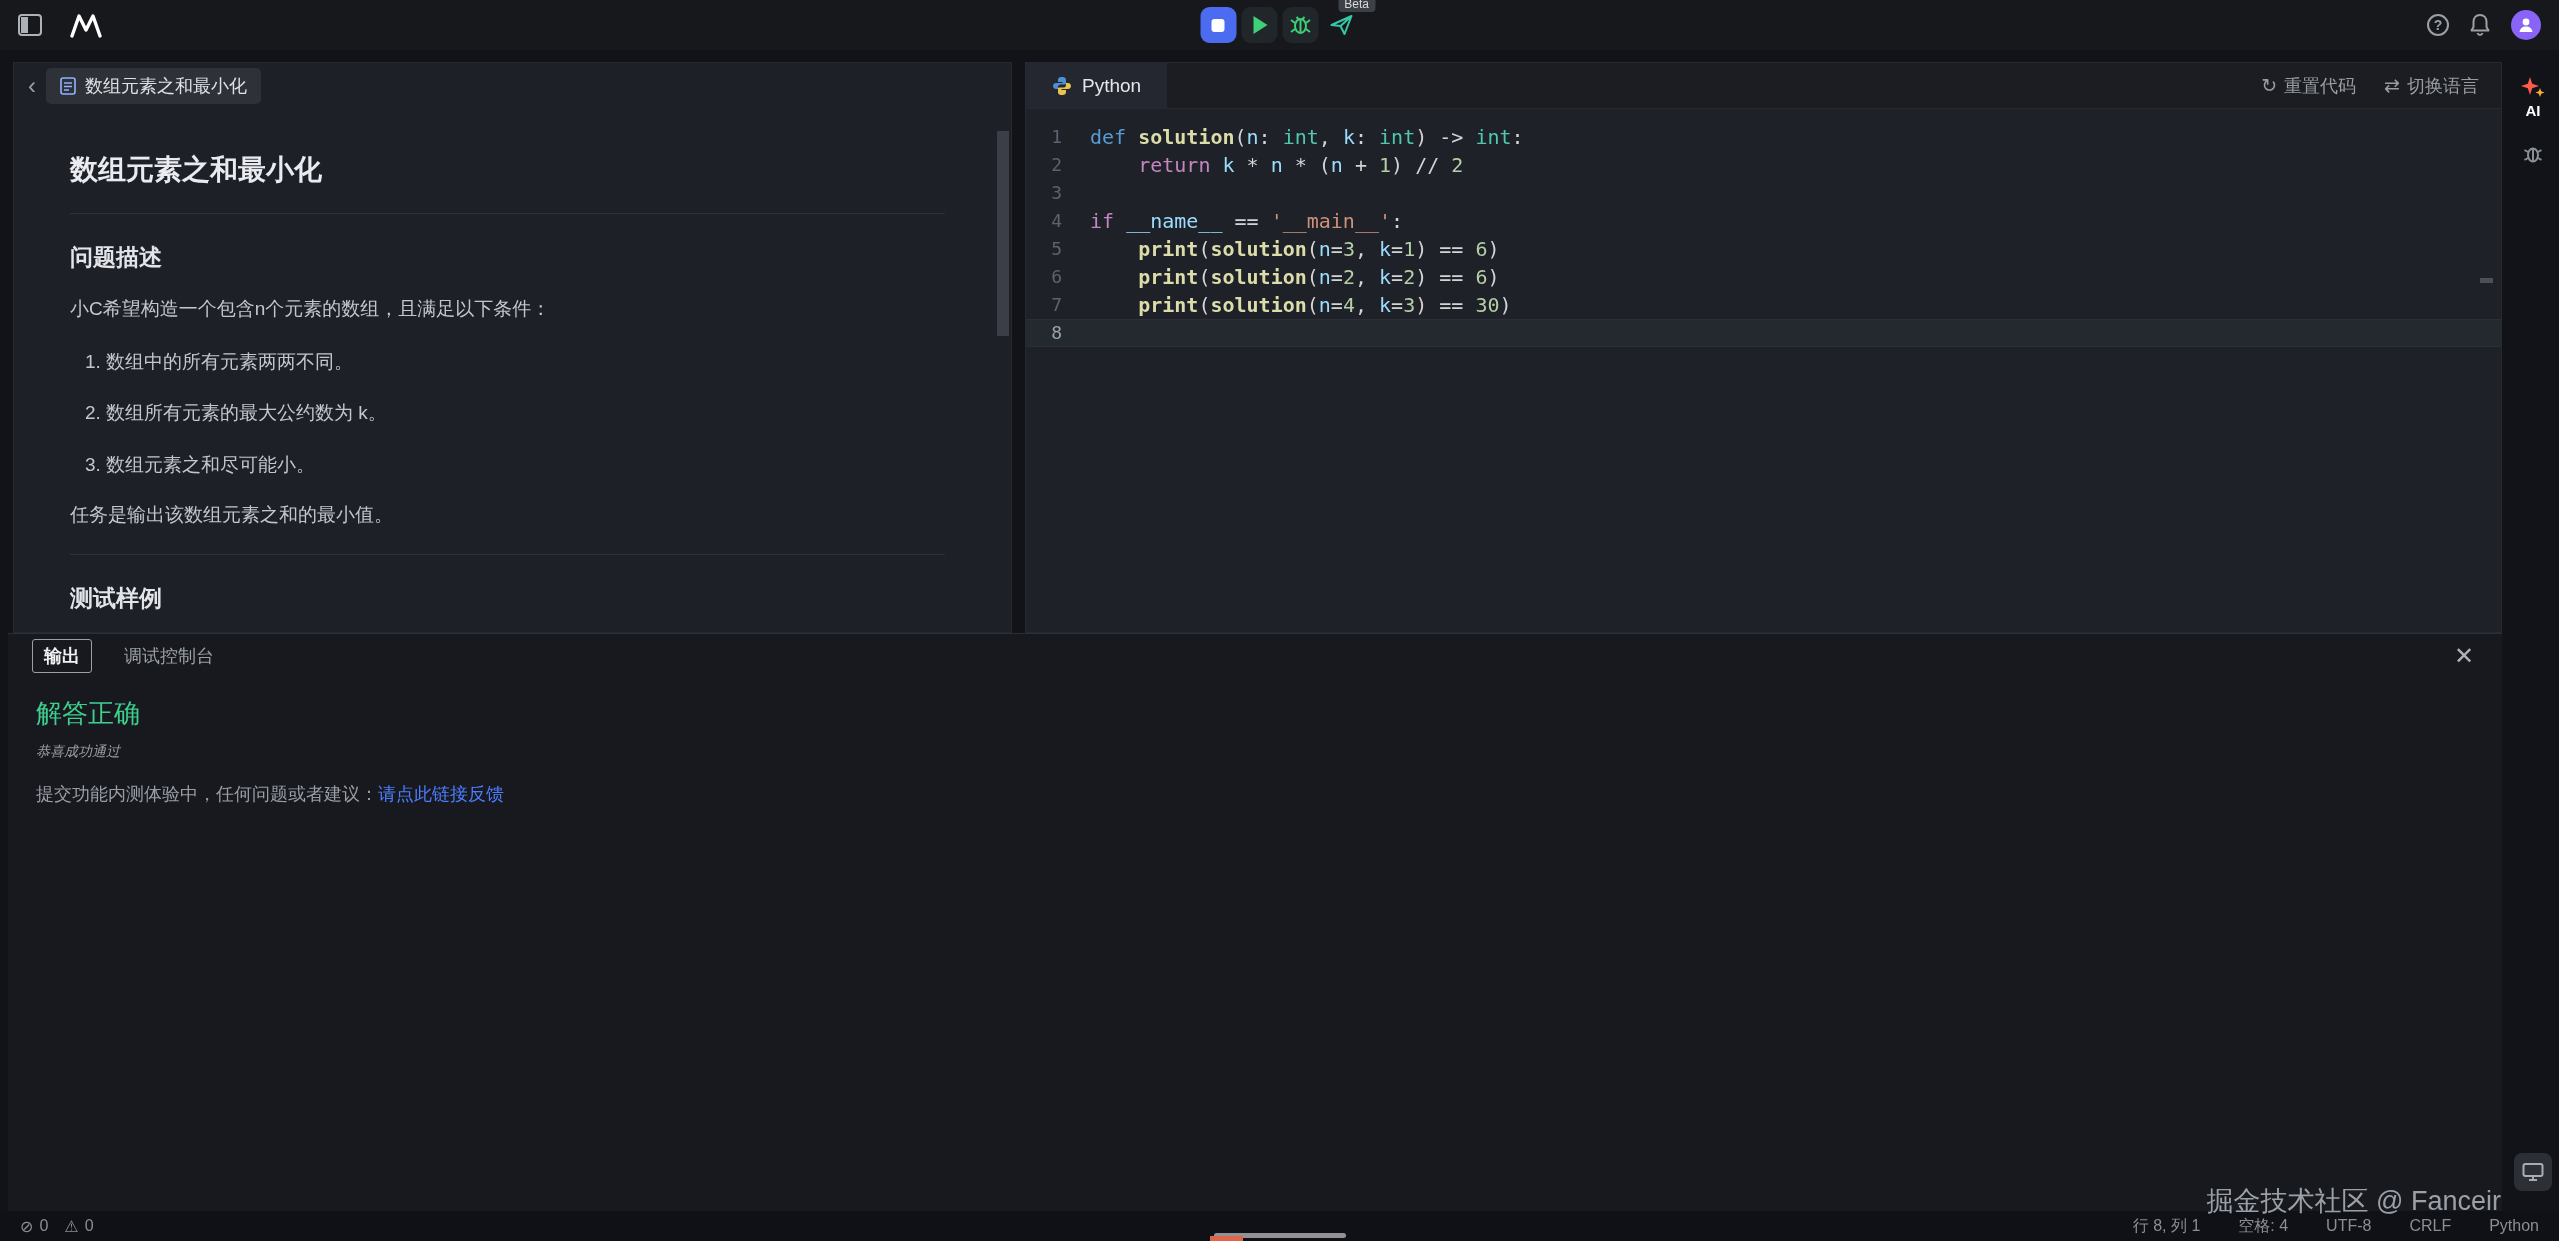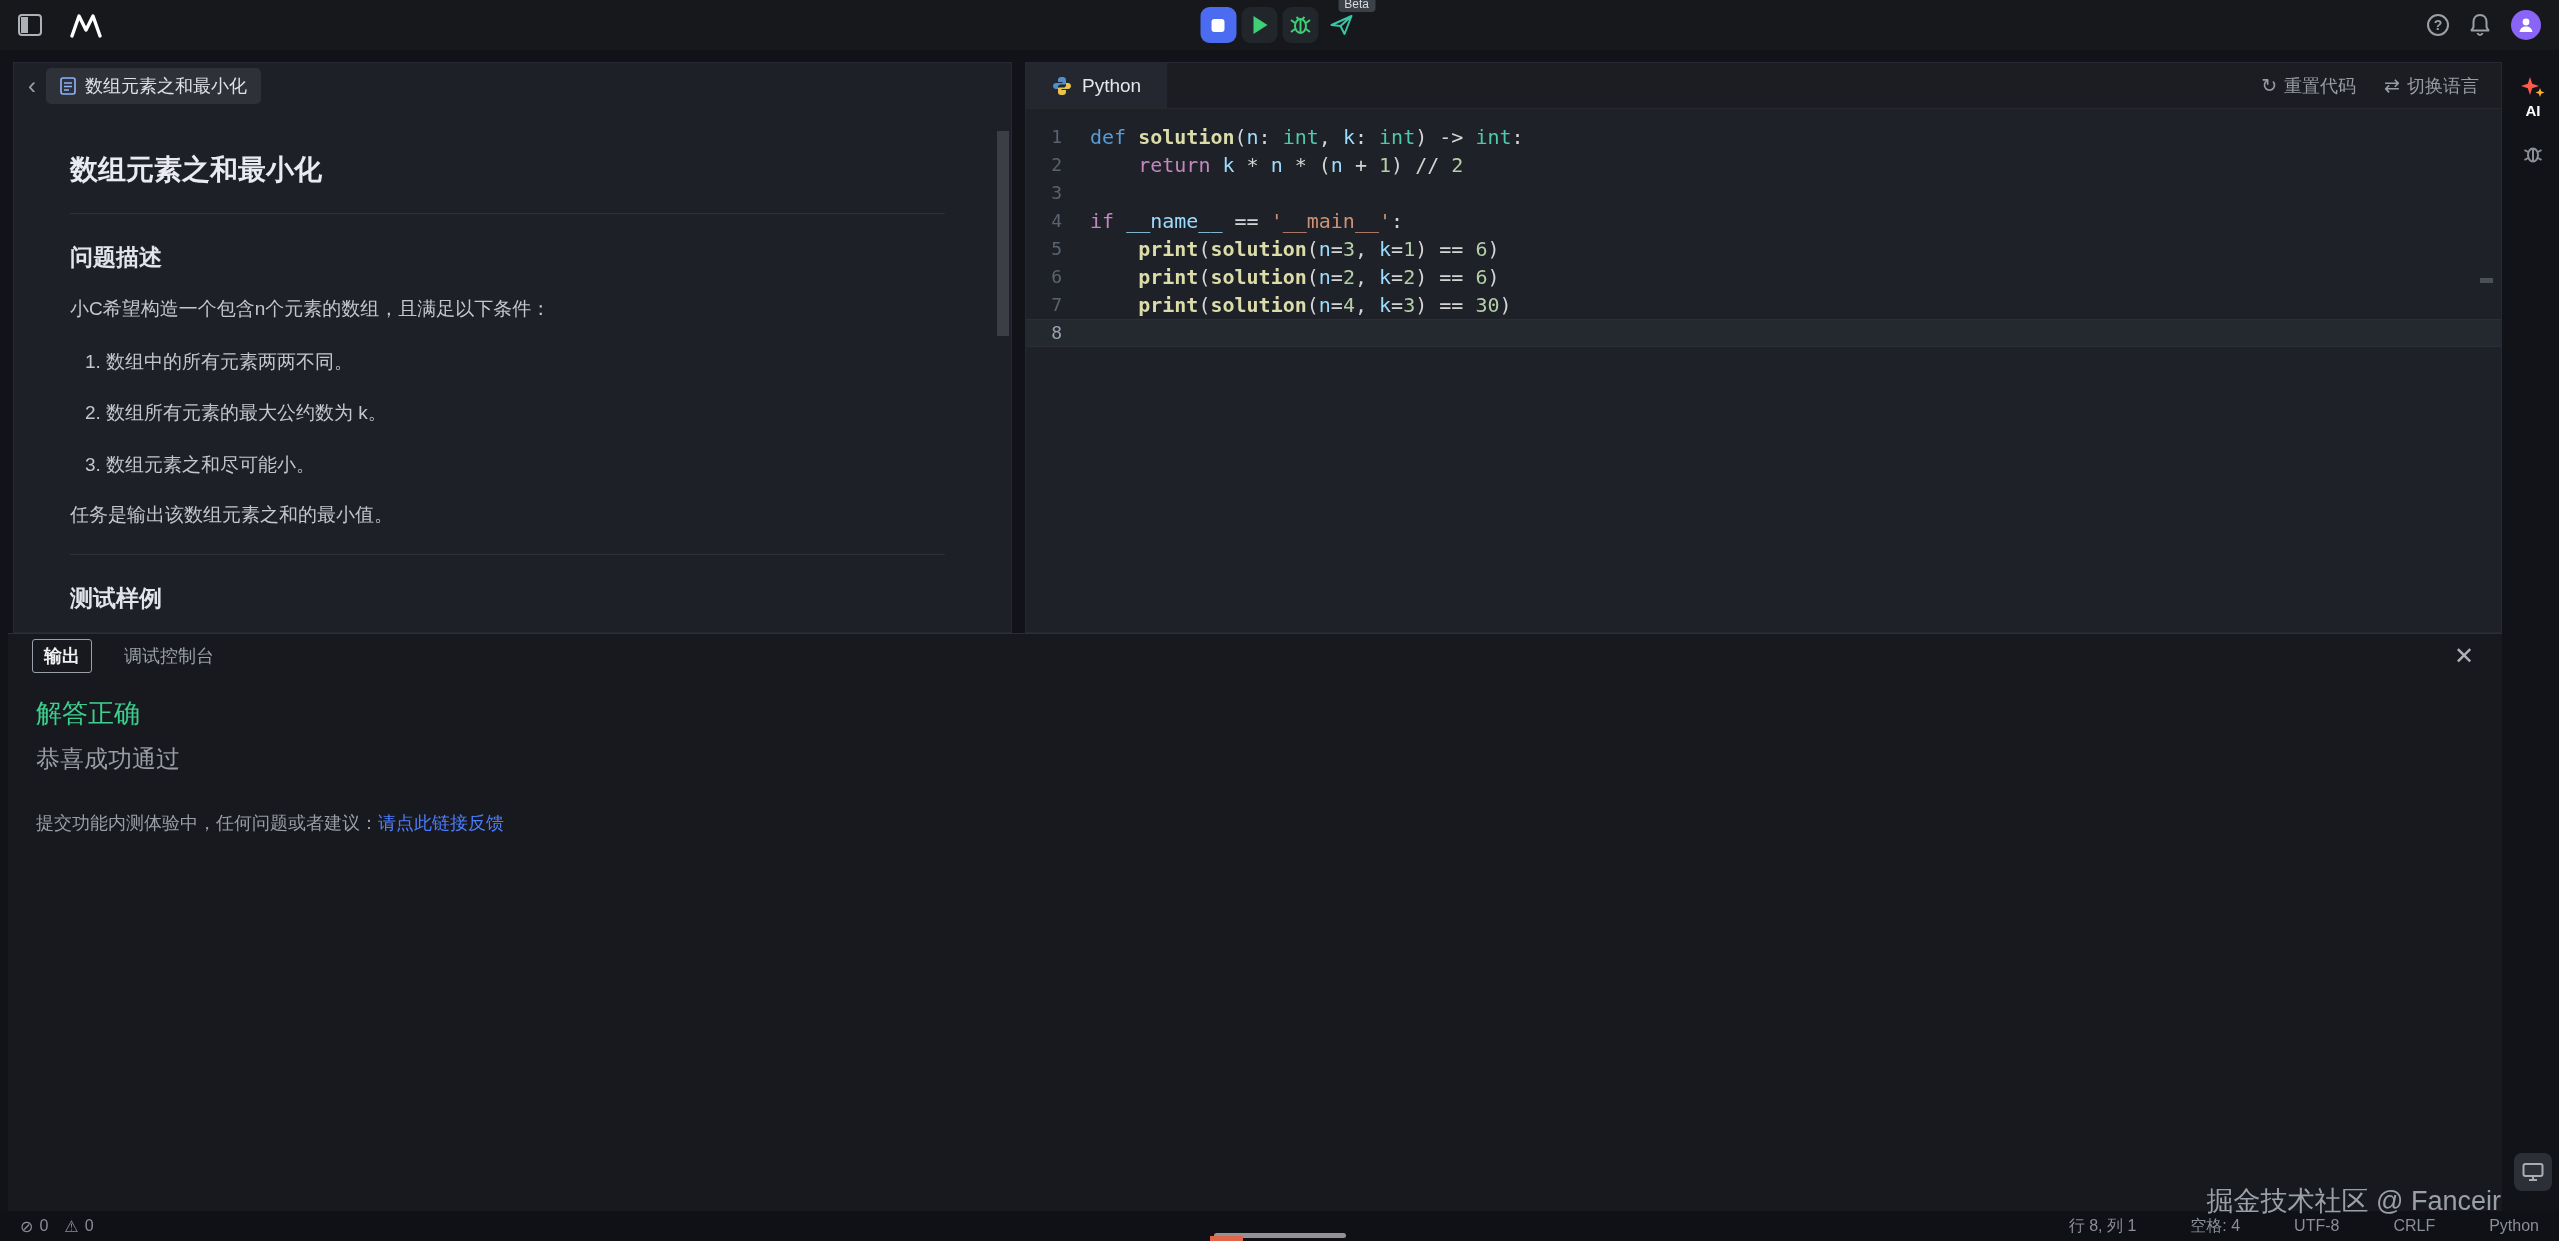--- a/index.html
+++ b/index.html
@@ -73,29 +73,29 @@
   .device-btn { position:absolute; bottom:20px; left:7px; width:38px; height:38px; background:#2c2f36; border-radius:8px; display:flex; align-items:center; justify-content:center; cursor:pointer; }
 
   
   .bottom-panel { height:578px; margin:0 57px 0 8px; background:#17191e; border-top:1px solid #2b2e35; }
   .panel-tabs { height:44px; display:flex; align-items:center; gap:32px; padding:0 24px; }
   .tab-output { border:1px solid #9aa0a8; border-radius:3px; padding:4px 11px; color:#f0f1f3; font-size:18px; font-weight:700; cursor:pointer; }
   .tab-console { color:#9aa0a8; font-size:18px; cursor:pointer; }
   .panel-close { margin-left:auto; color:#aeb2b8; font-size:24px; padding-right:4px; cursor:pointer; line-height:1; }
   .panel-content { padding:18px 28px; }
   .result-title { color:#3dcf8e; font-size:26px; margin:0 0 12px; font-weight:500; }
-  .result-sub { color:#999da5; font-size:24px; margin:0 0 36px; }
+  .result-sub { color:#999da5; font-size:14px; margin:0 0 21px;font-style:italic; }
   .feedback { color:#999da5; font-size:18px; }
   .feedback a { color:#4d7dff; text-decoration:none; }
 
   
   .statusbar { height:30px; background:#101116; display:flex; align-items:center; justify-content:space-between; padding:0 20px; font-size:16px; color:#8a8e95; }
   .sb-left { display:flex; align-items:center; gap:16px; }
   .sb-item { display:flex; align-items:center; gap:6px; cursor:pointer; }
-  .sb-right { display:flex; align-items:center; gap:54px; }
+  .sb-right { display:flex; align-items:center; gap:38px; }
   .sb-right .sb-item { cursor:pointer; }
 
   .watermark { position:absolute; right:58px; bottom:22px; font-size:27px; color:#9ba0a8; z-index:10; }
   .taskbar-hint { position:absolute; left:50%; transform:translateX(-50%); bottom:3px; width:132px; height:5px; border-radius:3px; background:rgba(255,255,255,0.55); z-index:11; }
   .taskbar-chip { position:absolute; left:1210px; bottom:0; width:33px; height:5px; background:#e0654d; z-index:12; }
 
   svg { display:block; }
 </style>
 </head>
 <body>

